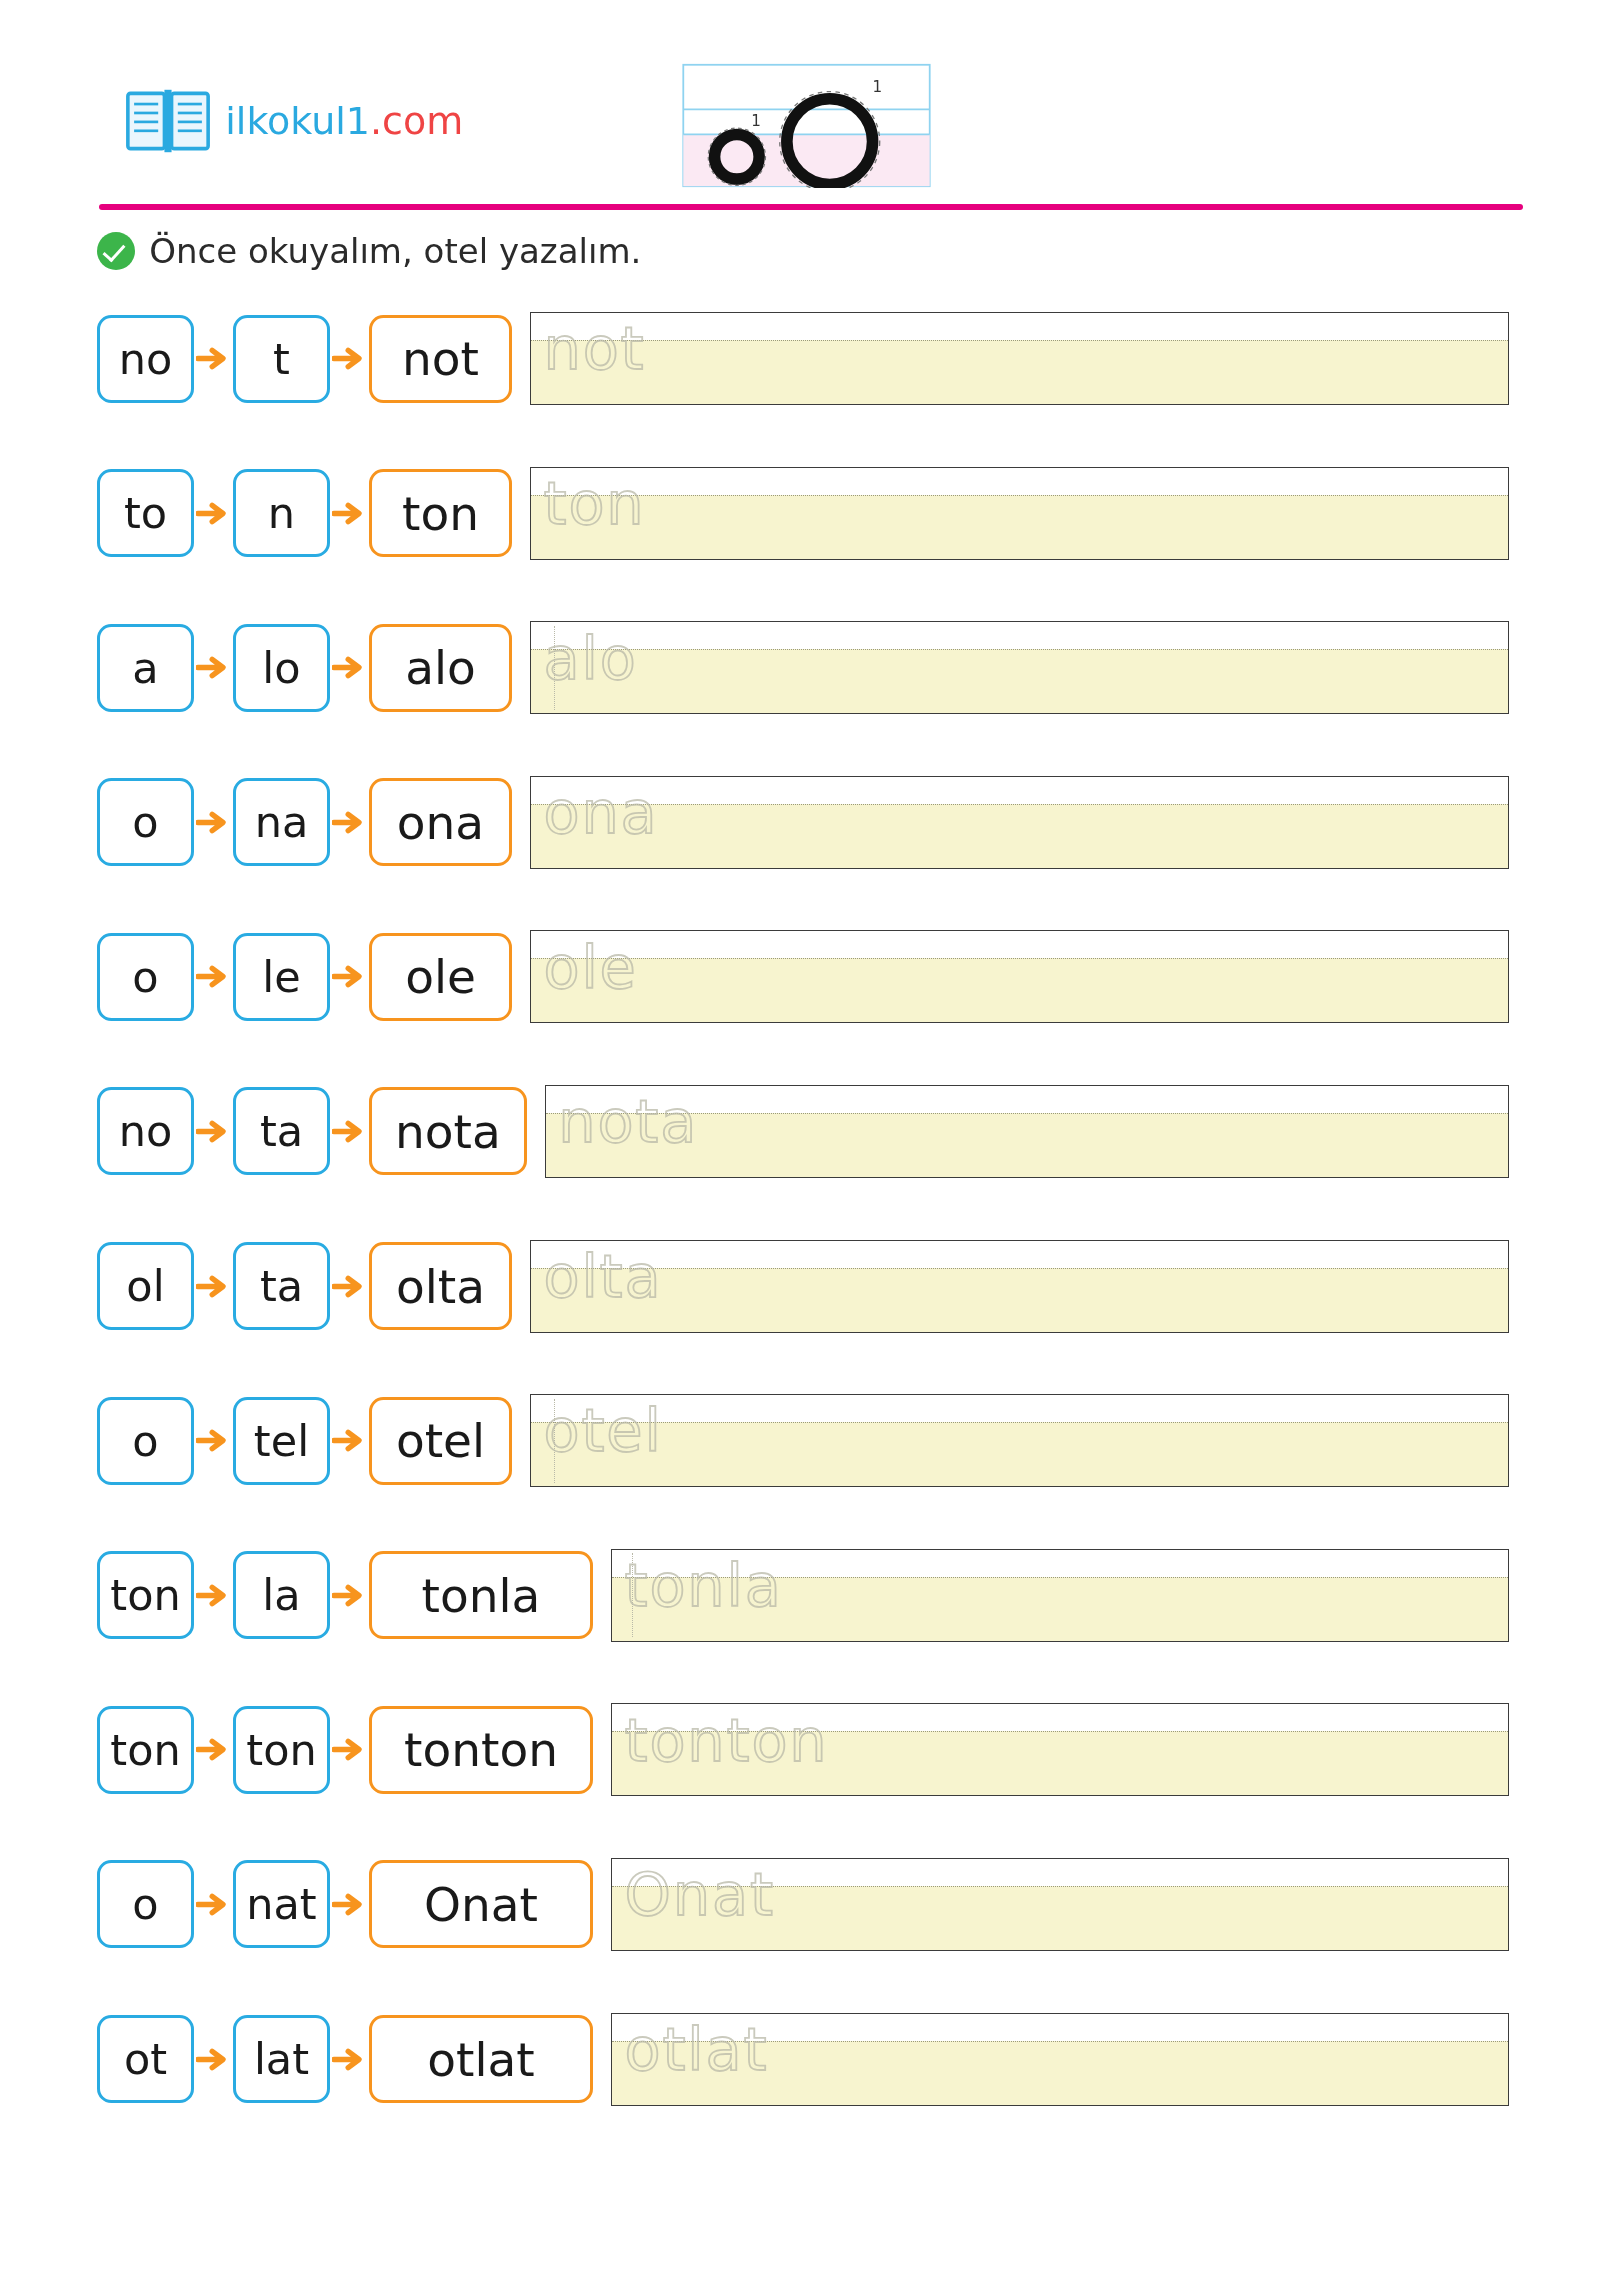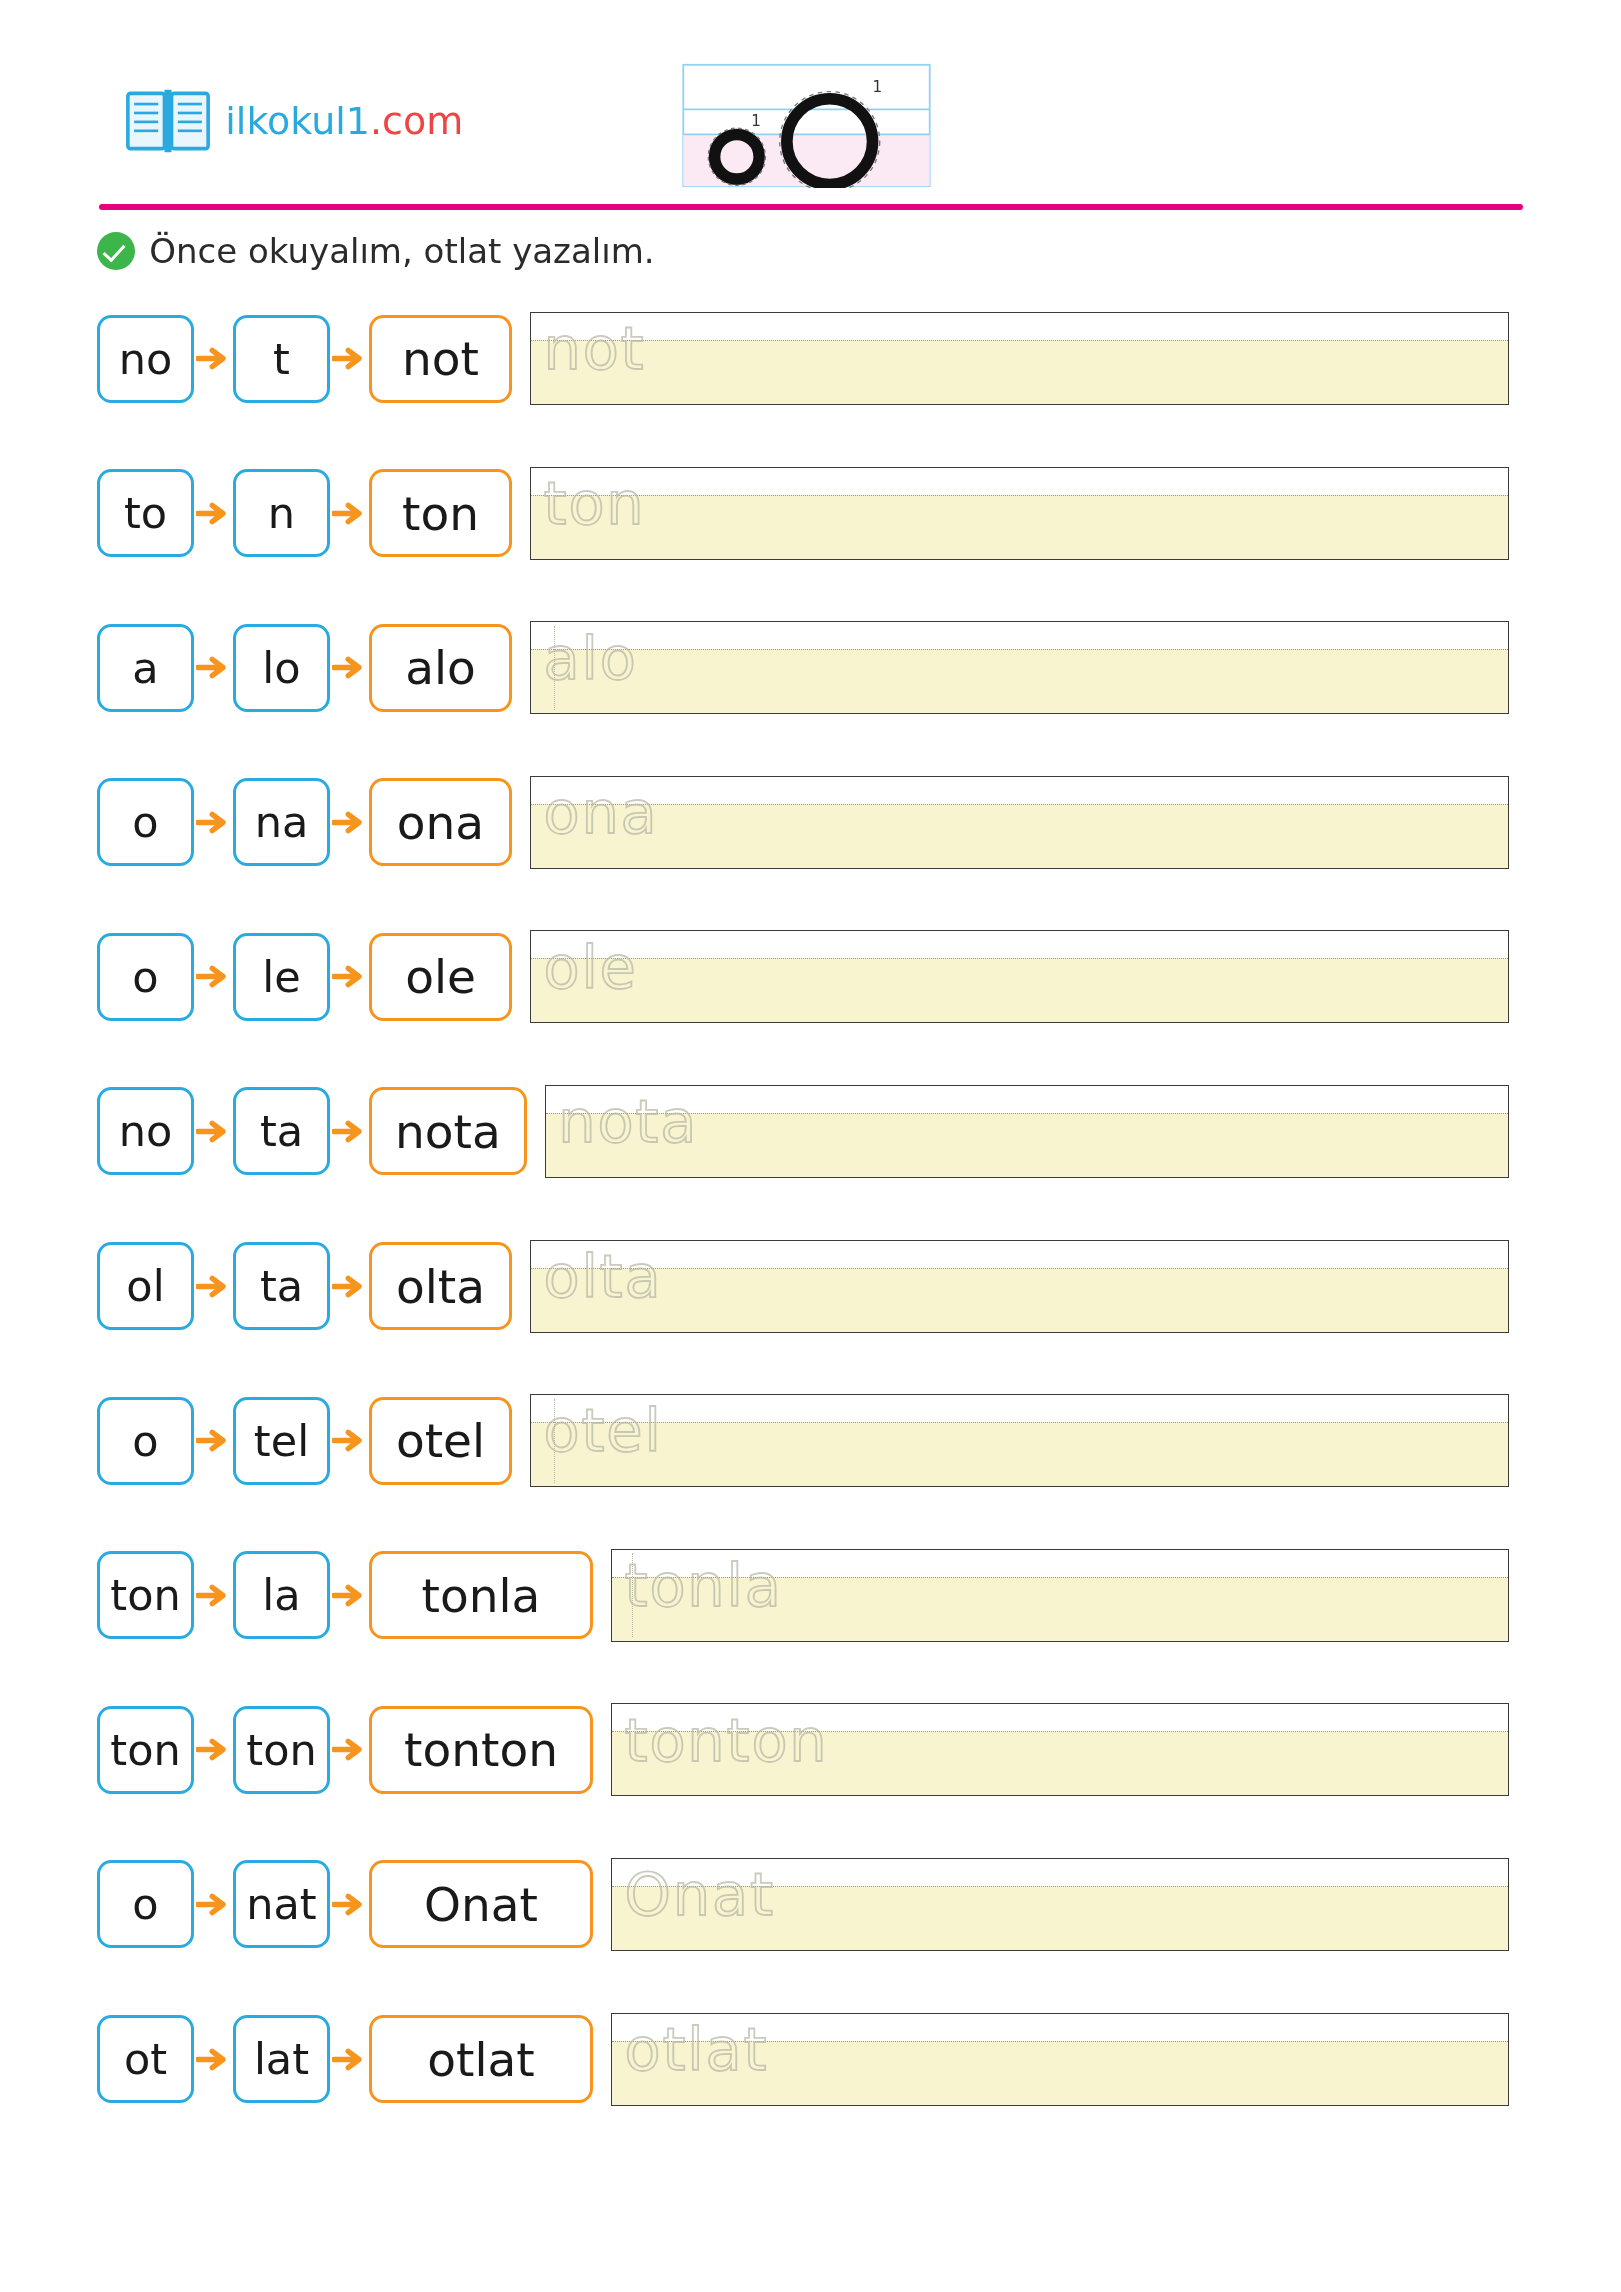--- a/index.html
+++ b/index.html
@@ -218,21 +218,21 @@
       <circle cx="166" cy="88" r="56" fill="none" stroke="#777" stroke-width="1.5" stroke-dasharray="5 5"></circle>
       <text x="214" y="32" font-family="DejaVu Sans, sans-serif" font-size="17" fill="#333">1</text>
     </svg>
   </div>
 
   <div class="pink-rule"></div>
 </div>
 
 <div class="instruction">
   <span class="check-badge"></span>
-  <span class="instruction-text">Önce okuyalım, otlat yazalım.</span>
+  <span class="instruction-text">Önce okuyalım, otel yazalım.</span>
 </div>
 
 <div class="rows">
 
   <div class="row">
     <div class="chip syl">no</div>
     <span class="arrow">
         <svg width="36" height="27" viewBox="0 0 40 30">
           <path d="M2 15 H26 M18 6 L30 15 L18 24" fill="none" stroke="#f7941e" stroke-width="6" stroke-linecap="round" stroke-linejoin="round"></path>
         </svg>

